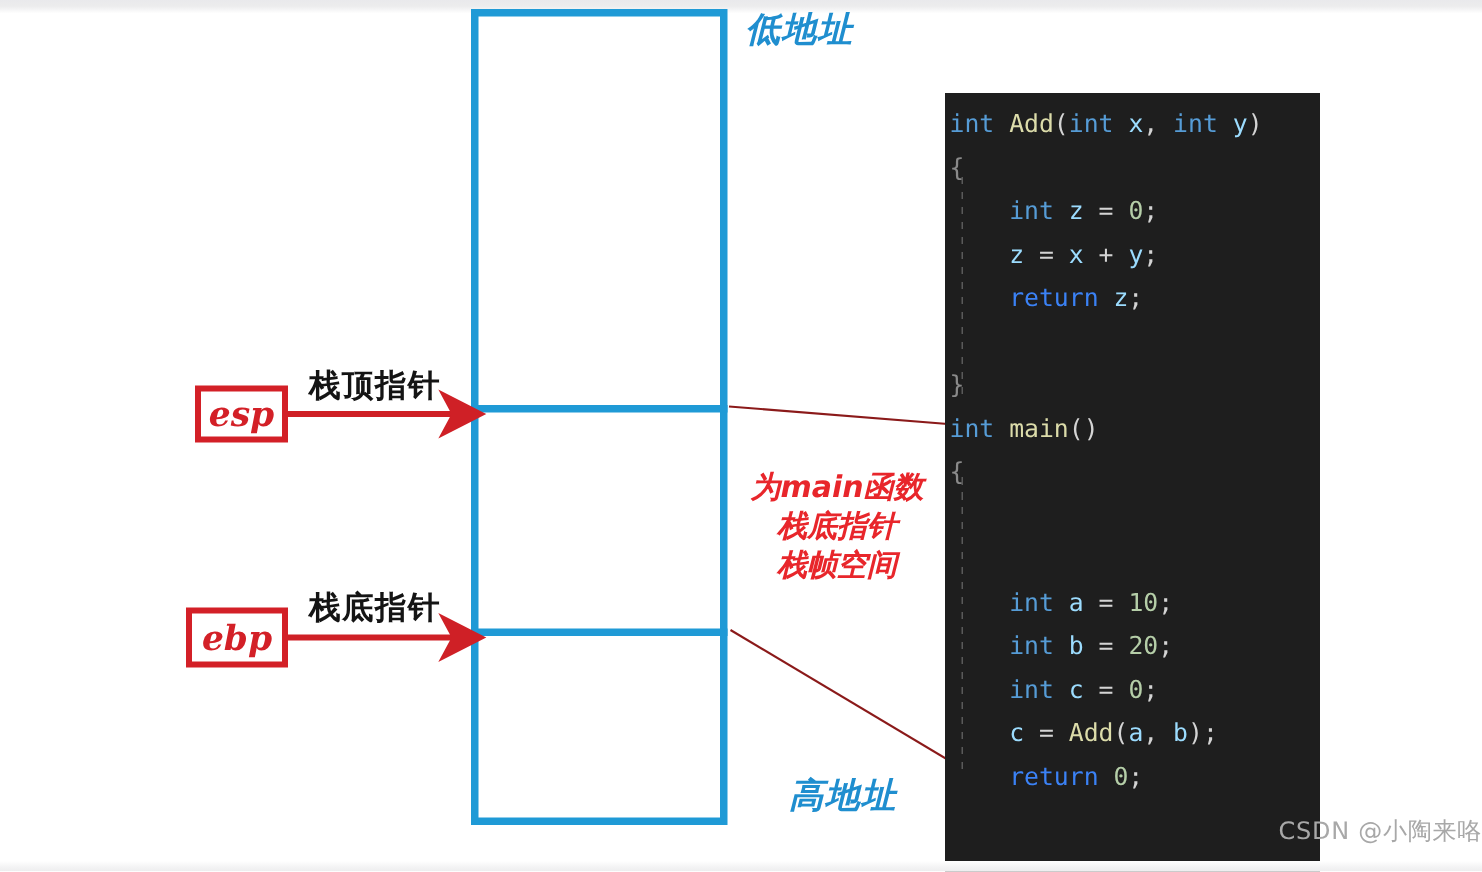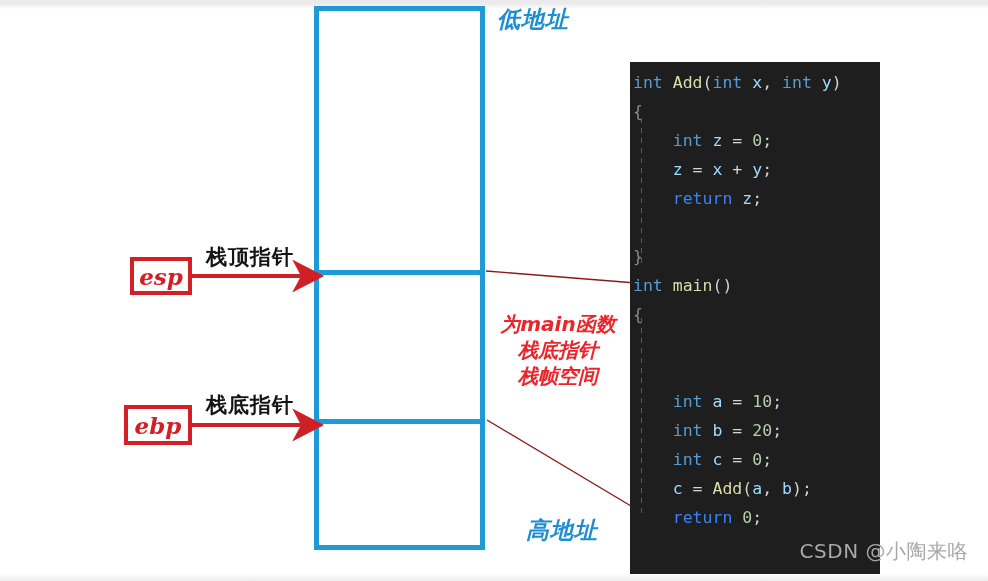--- a/index.html
+++ b/index.html
@@ -166,25 +166,25 @@
   .ret { color: #3b82f6; }   
   .fn  { color: #dcdcaa; }   
   .var { color: #9cdcfe; }   
   .num { color: #b5cea8; }   
   .pun { color: #d4d4d4; }   
   .br  { color: #8a8a8a; }   
 
   
   .watermark {
     position: absolute;
-    right: 20px;
+    right: 0;
     bottom: 16px;
     color: #a8a8a8;
     font-family: "DejaVu Sans", "Liberation Sans", sans-serif;
-    font-size: 20px;
+    font-size: 16px;
     letter-spacing: 0.5px;
     white-space: nowrap;
   }
 </style>
 </head>
 <body>
 
 <div id="stage">
 
   <div class="top-strip"></div>

